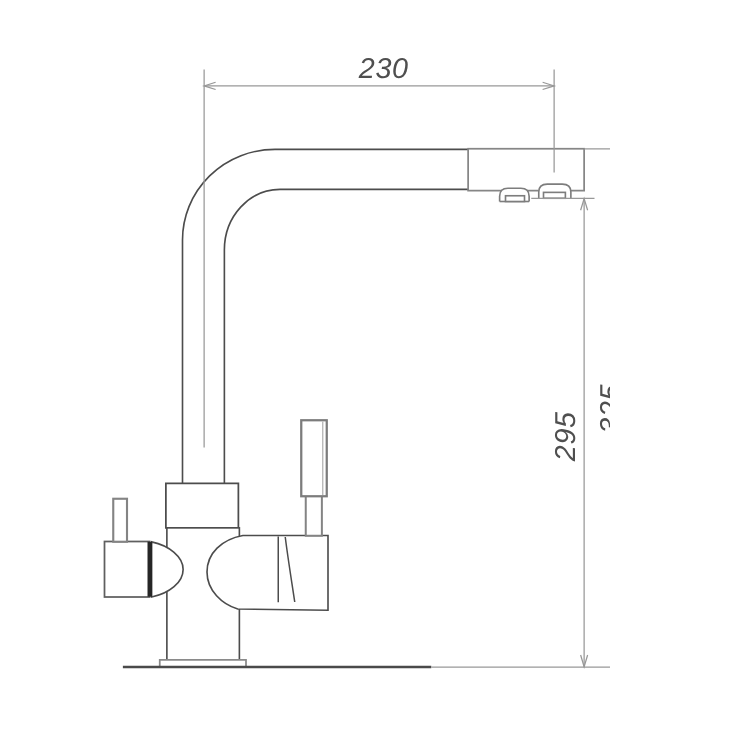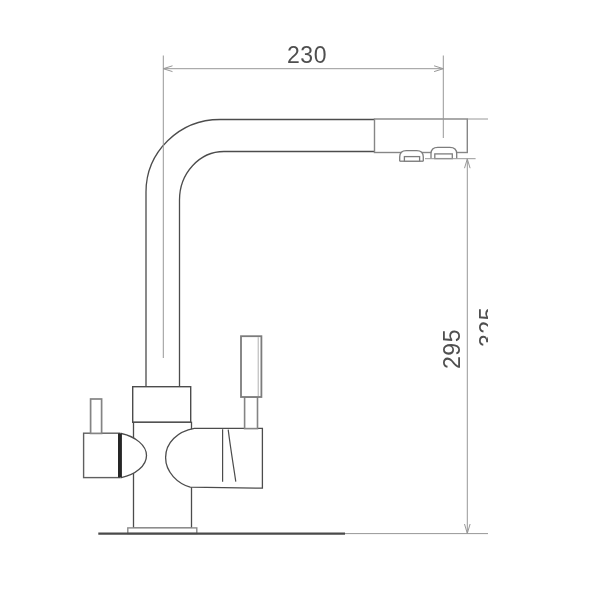--- a/index.html
+++ b/index.html
@@ -2,20 +2,21 @@
 <html><head>
 <meta charset="utf-8">
 <style>
   html,body{margin:0;padding:0;background:#ffffff;}
   .page{
     position:relative;
     width:488px;height:600px;
     background:#ffffff;
     overflow:hidden;
     font-family:"Liberation Sans", sans-serif;
+    font-style:italic;
   }
   svg{display:block;}
   .dim-label{
     font-family:"Liberation Sans", sans-serif;
     font-size:23px;
     letter-spacing:0.5px;
     fill:#4f4f4f;
     font-weight:400;
   }
 </style>

